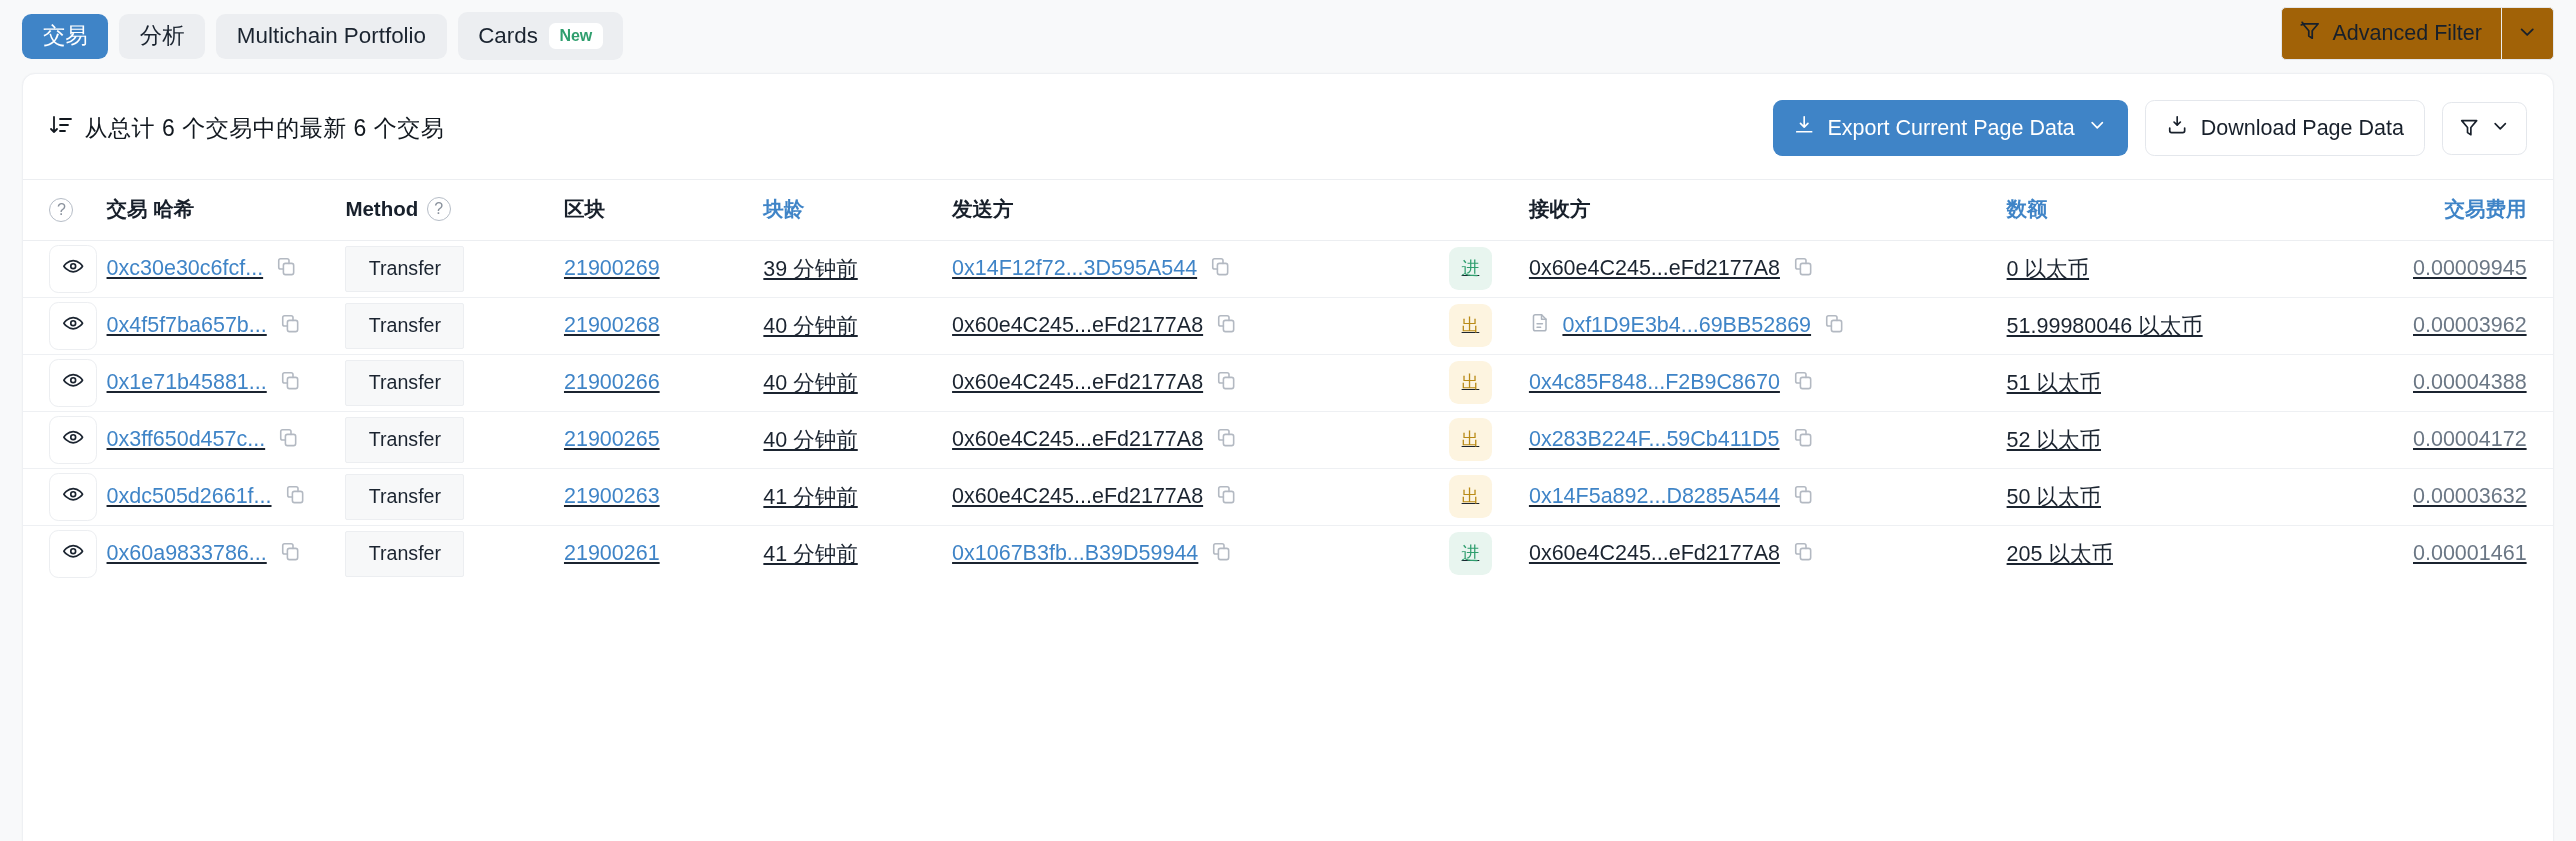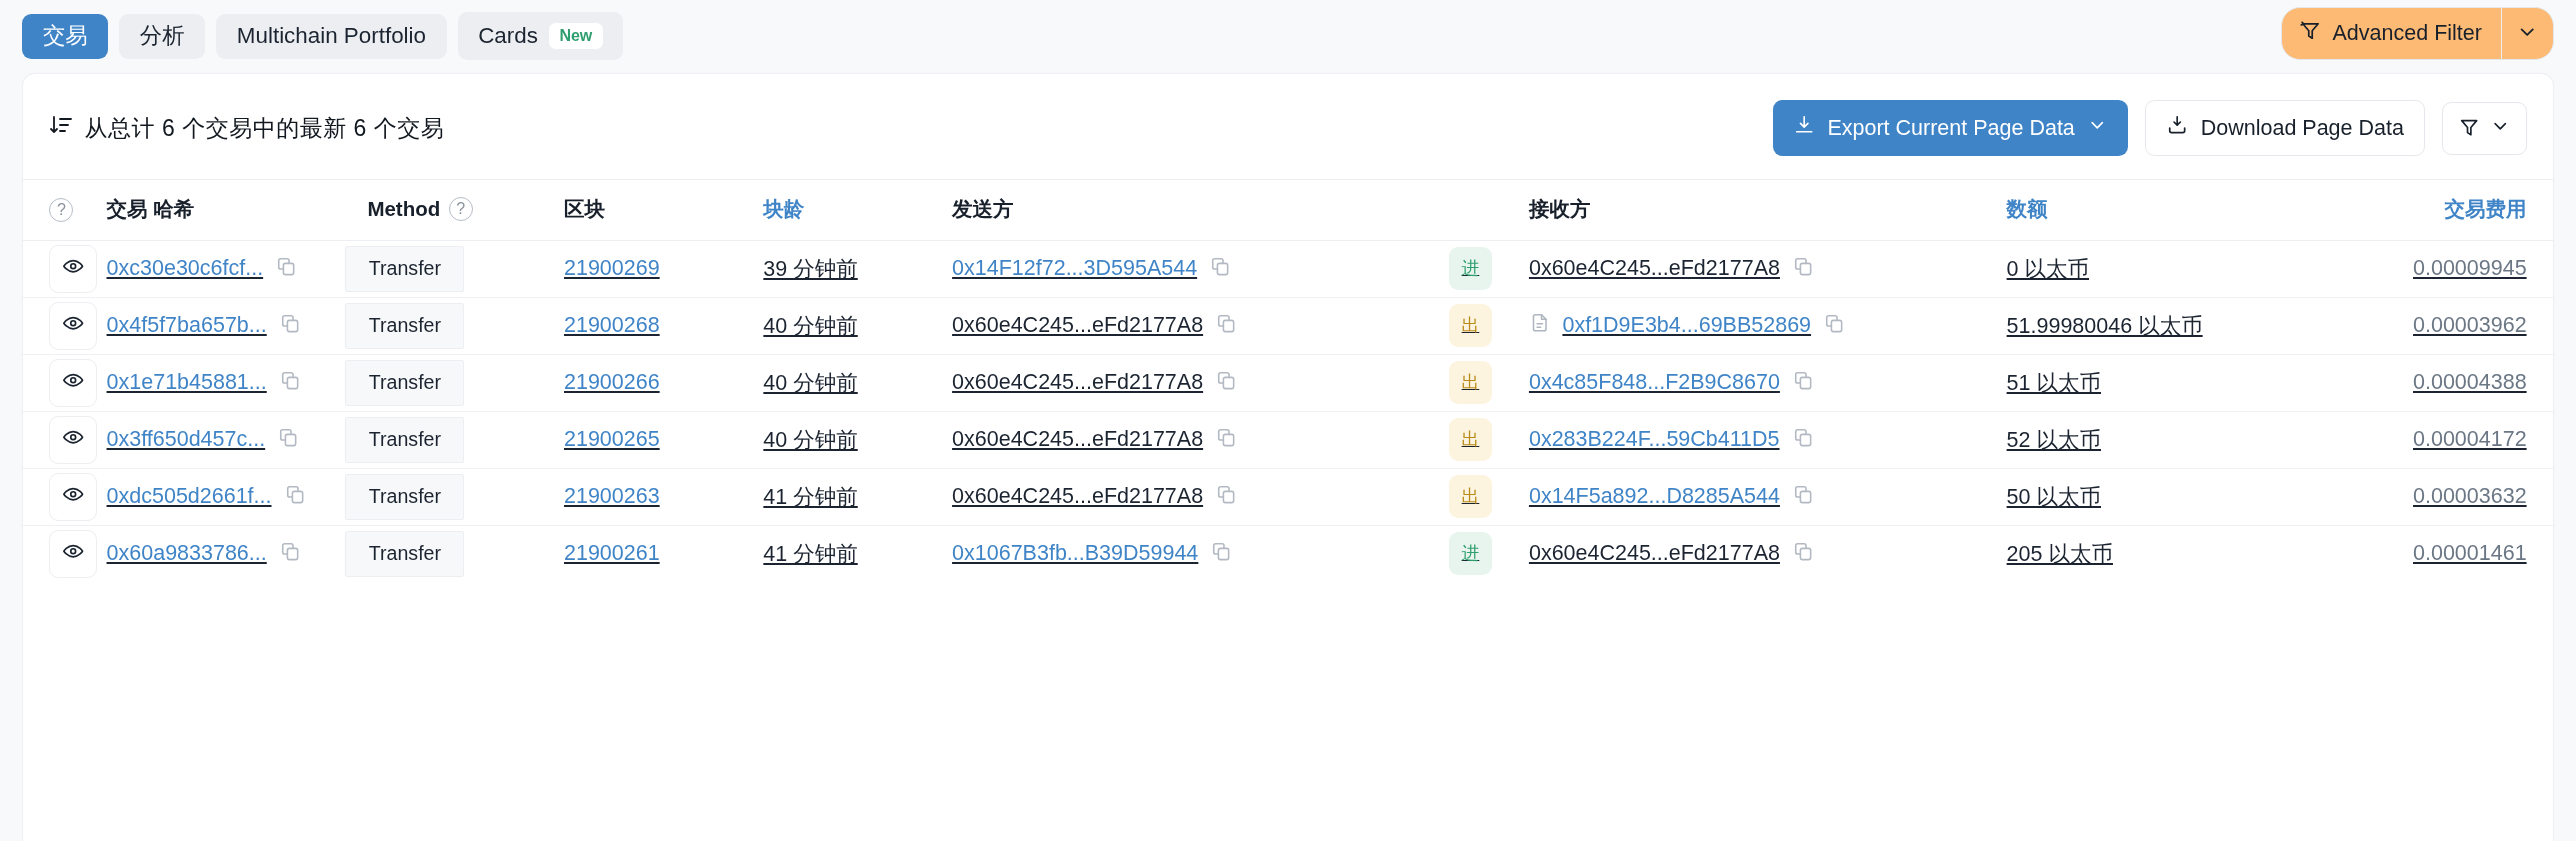--- a/index.html
+++ b/index.html
@@ -40,23 +40,23 @@
     color: #2f9e6e;
     font-size: 16px;
     font-weight: bold;
     border-radius: 6.5px;
     padding: 4.7px 10.3px;
     line-height: 1;
   }
   .tabbar-right { margin-left: auto; display: flex; align-items: stretch; }
   .adv-filter {
     display: flex; align-items: stretch;
-    background: #fdba74;
+    background: #a16207;
     border: 0.9px solid #e4e7ec;
-    border-radius: 19px;
+    border-radius: 5px;
     overflow: hidden;
   }
   .adv-filter-main {
     display: flex; align-items: center; gap: 10.3px;
     padding: 11.2px 18.7px 11.2px 17px;
     font-size: 21.5px;
     color: #18202b;
     cursor: pointer;
     background: transparent;
     border: none;
@@ -195,21 +195,21 @@
   .dir-in  { background: #e8f5ef; color: #2f9e6e; }
   .dir-out { background: #fdf4e0; color: #b98a16; }
   .fee { color: #6b7785; margin-left: 23px; }
   .qmark {
     display: inline-flex; align-items: center; justify-content: center;
     width: 24px; height: 24px; border-radius: 50%;
     border: 1.6px solid #b6bdc7; color: #8a929d;
     font-size: 16px; line-height: 1; font-weight: normal;
     cursor: pointer; flex-shrink: 0;
   }
-  .th-flex { display: flex; align-items: flex-start; gap: 8.4px; margin-left: 22px; }
+  .th-flex { display: flex; align-items: flex-start; gap: 8.4px; }
 </style>
 </head>
 <body>
 
 <div class="tabbar">
   <div class="tabs">
       <button class="tab active">
         <span>交易</span>
       </button>
       <button class="tab">

